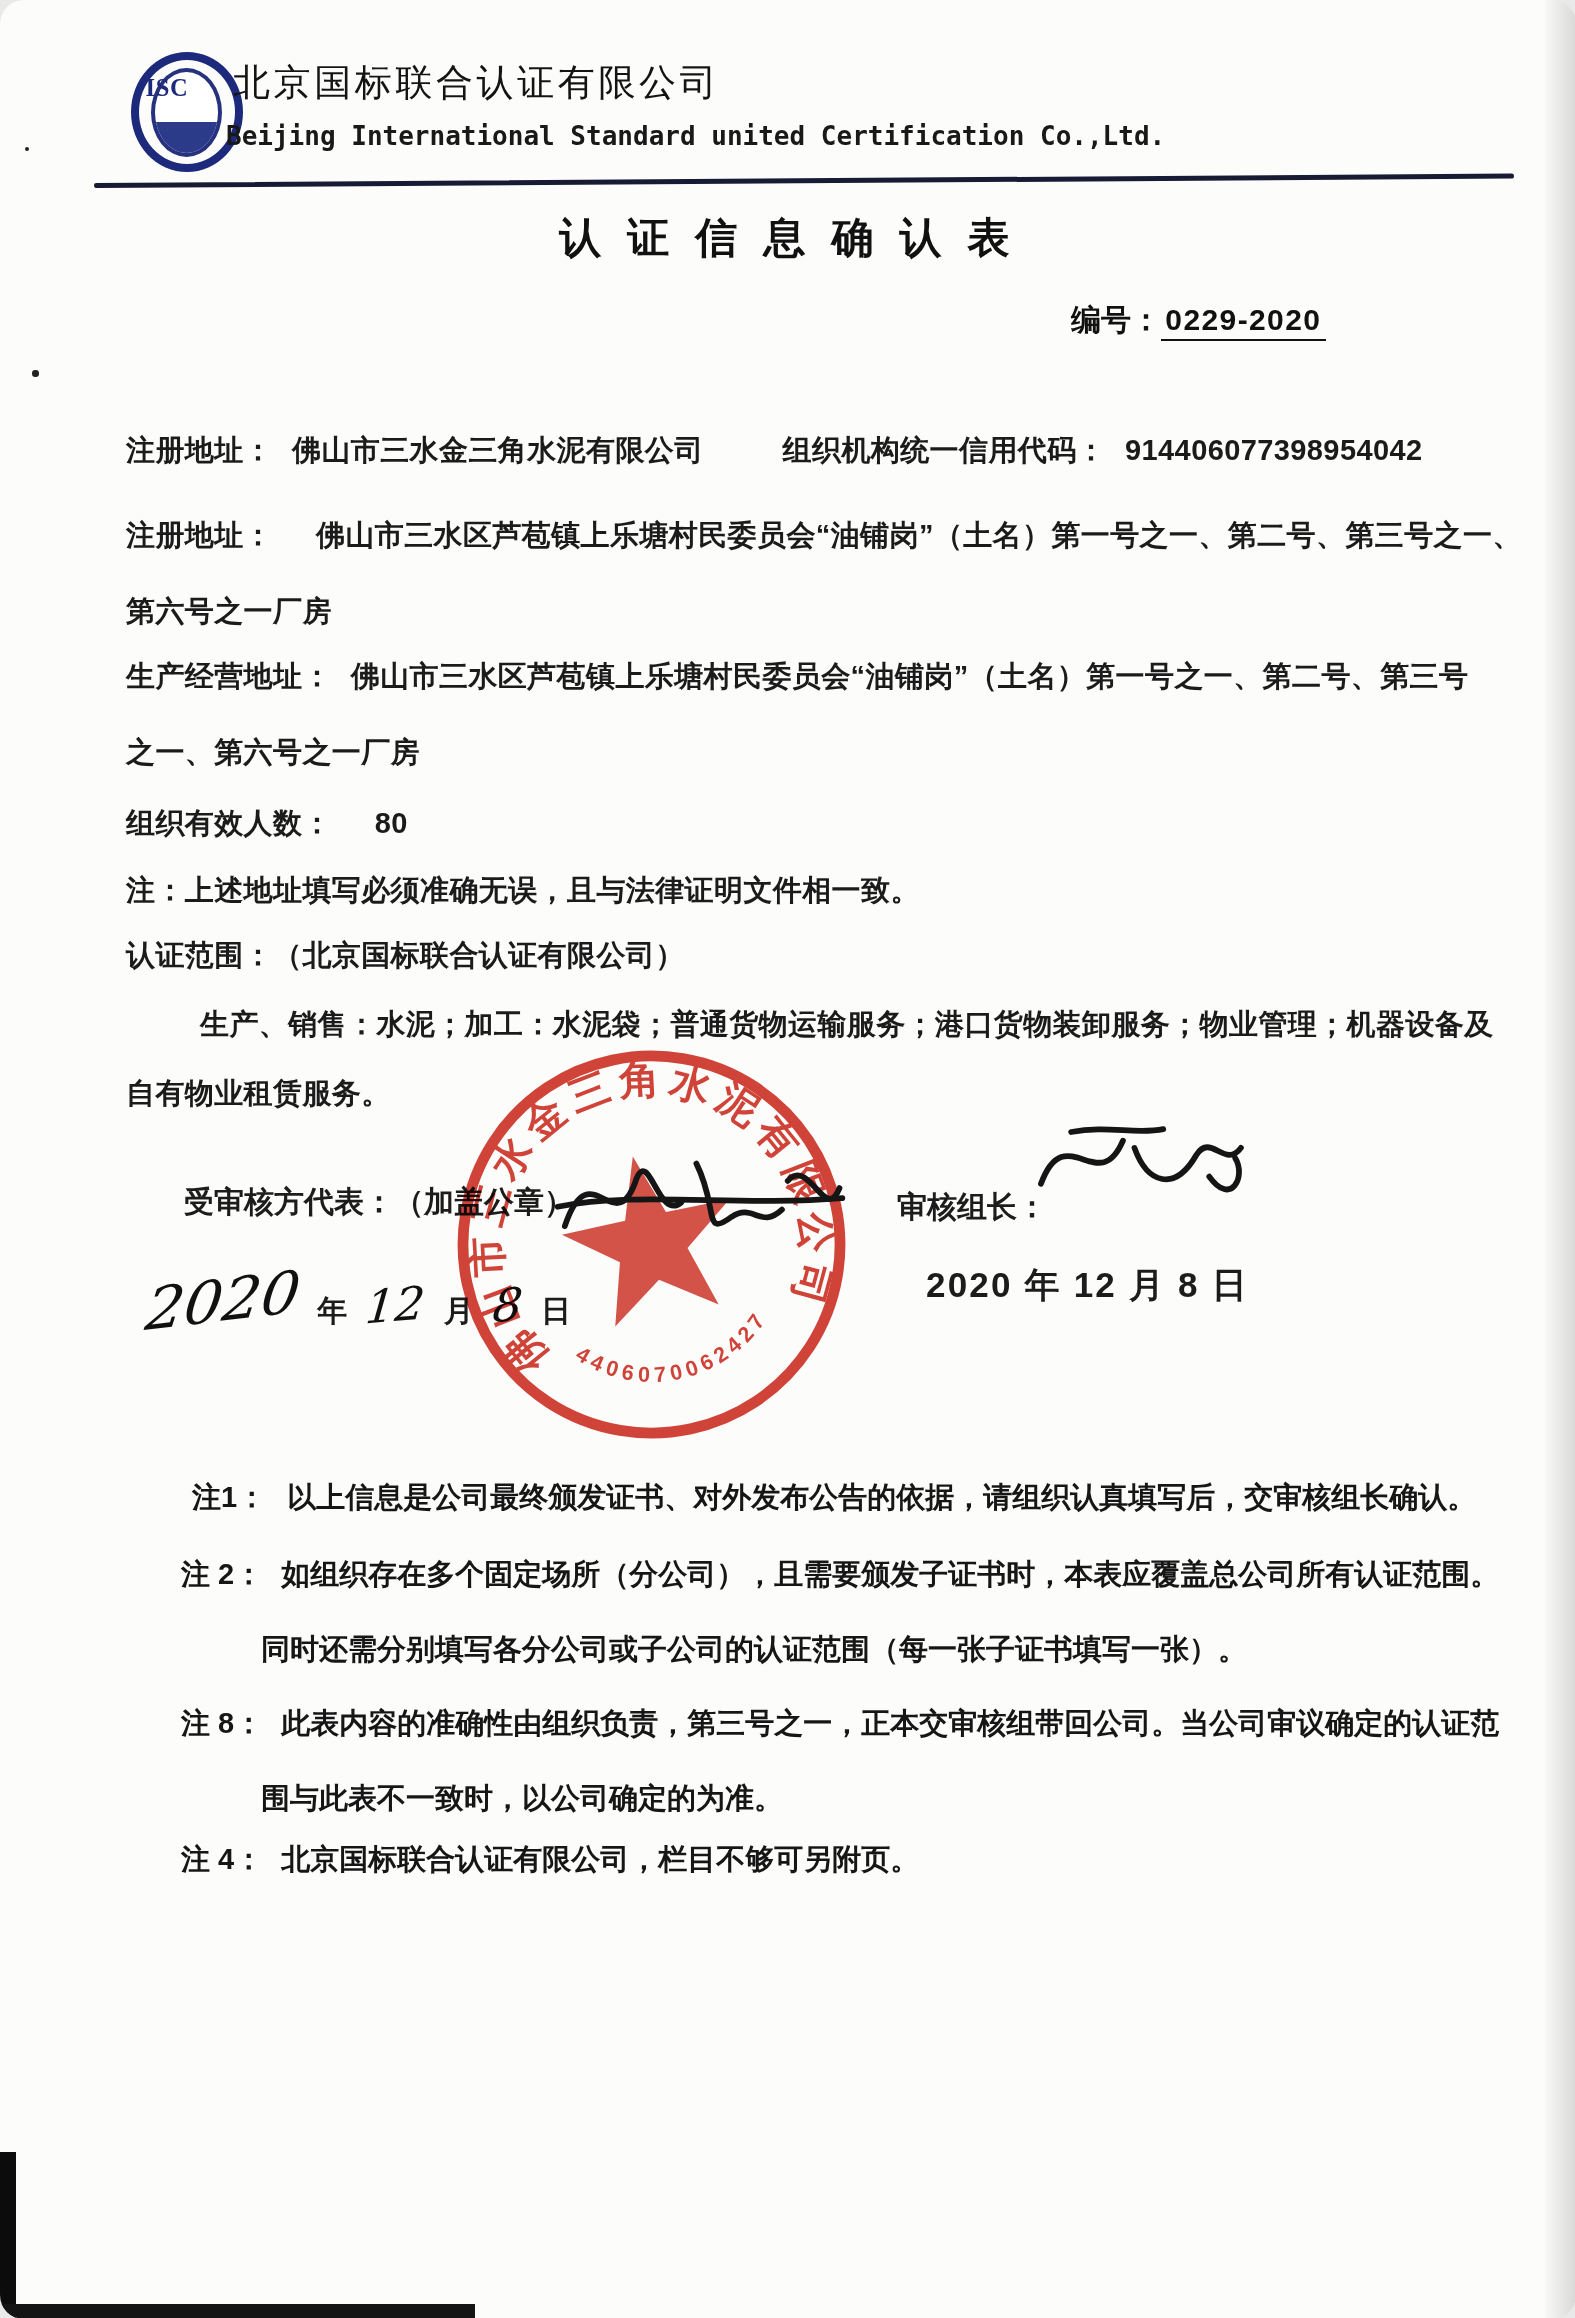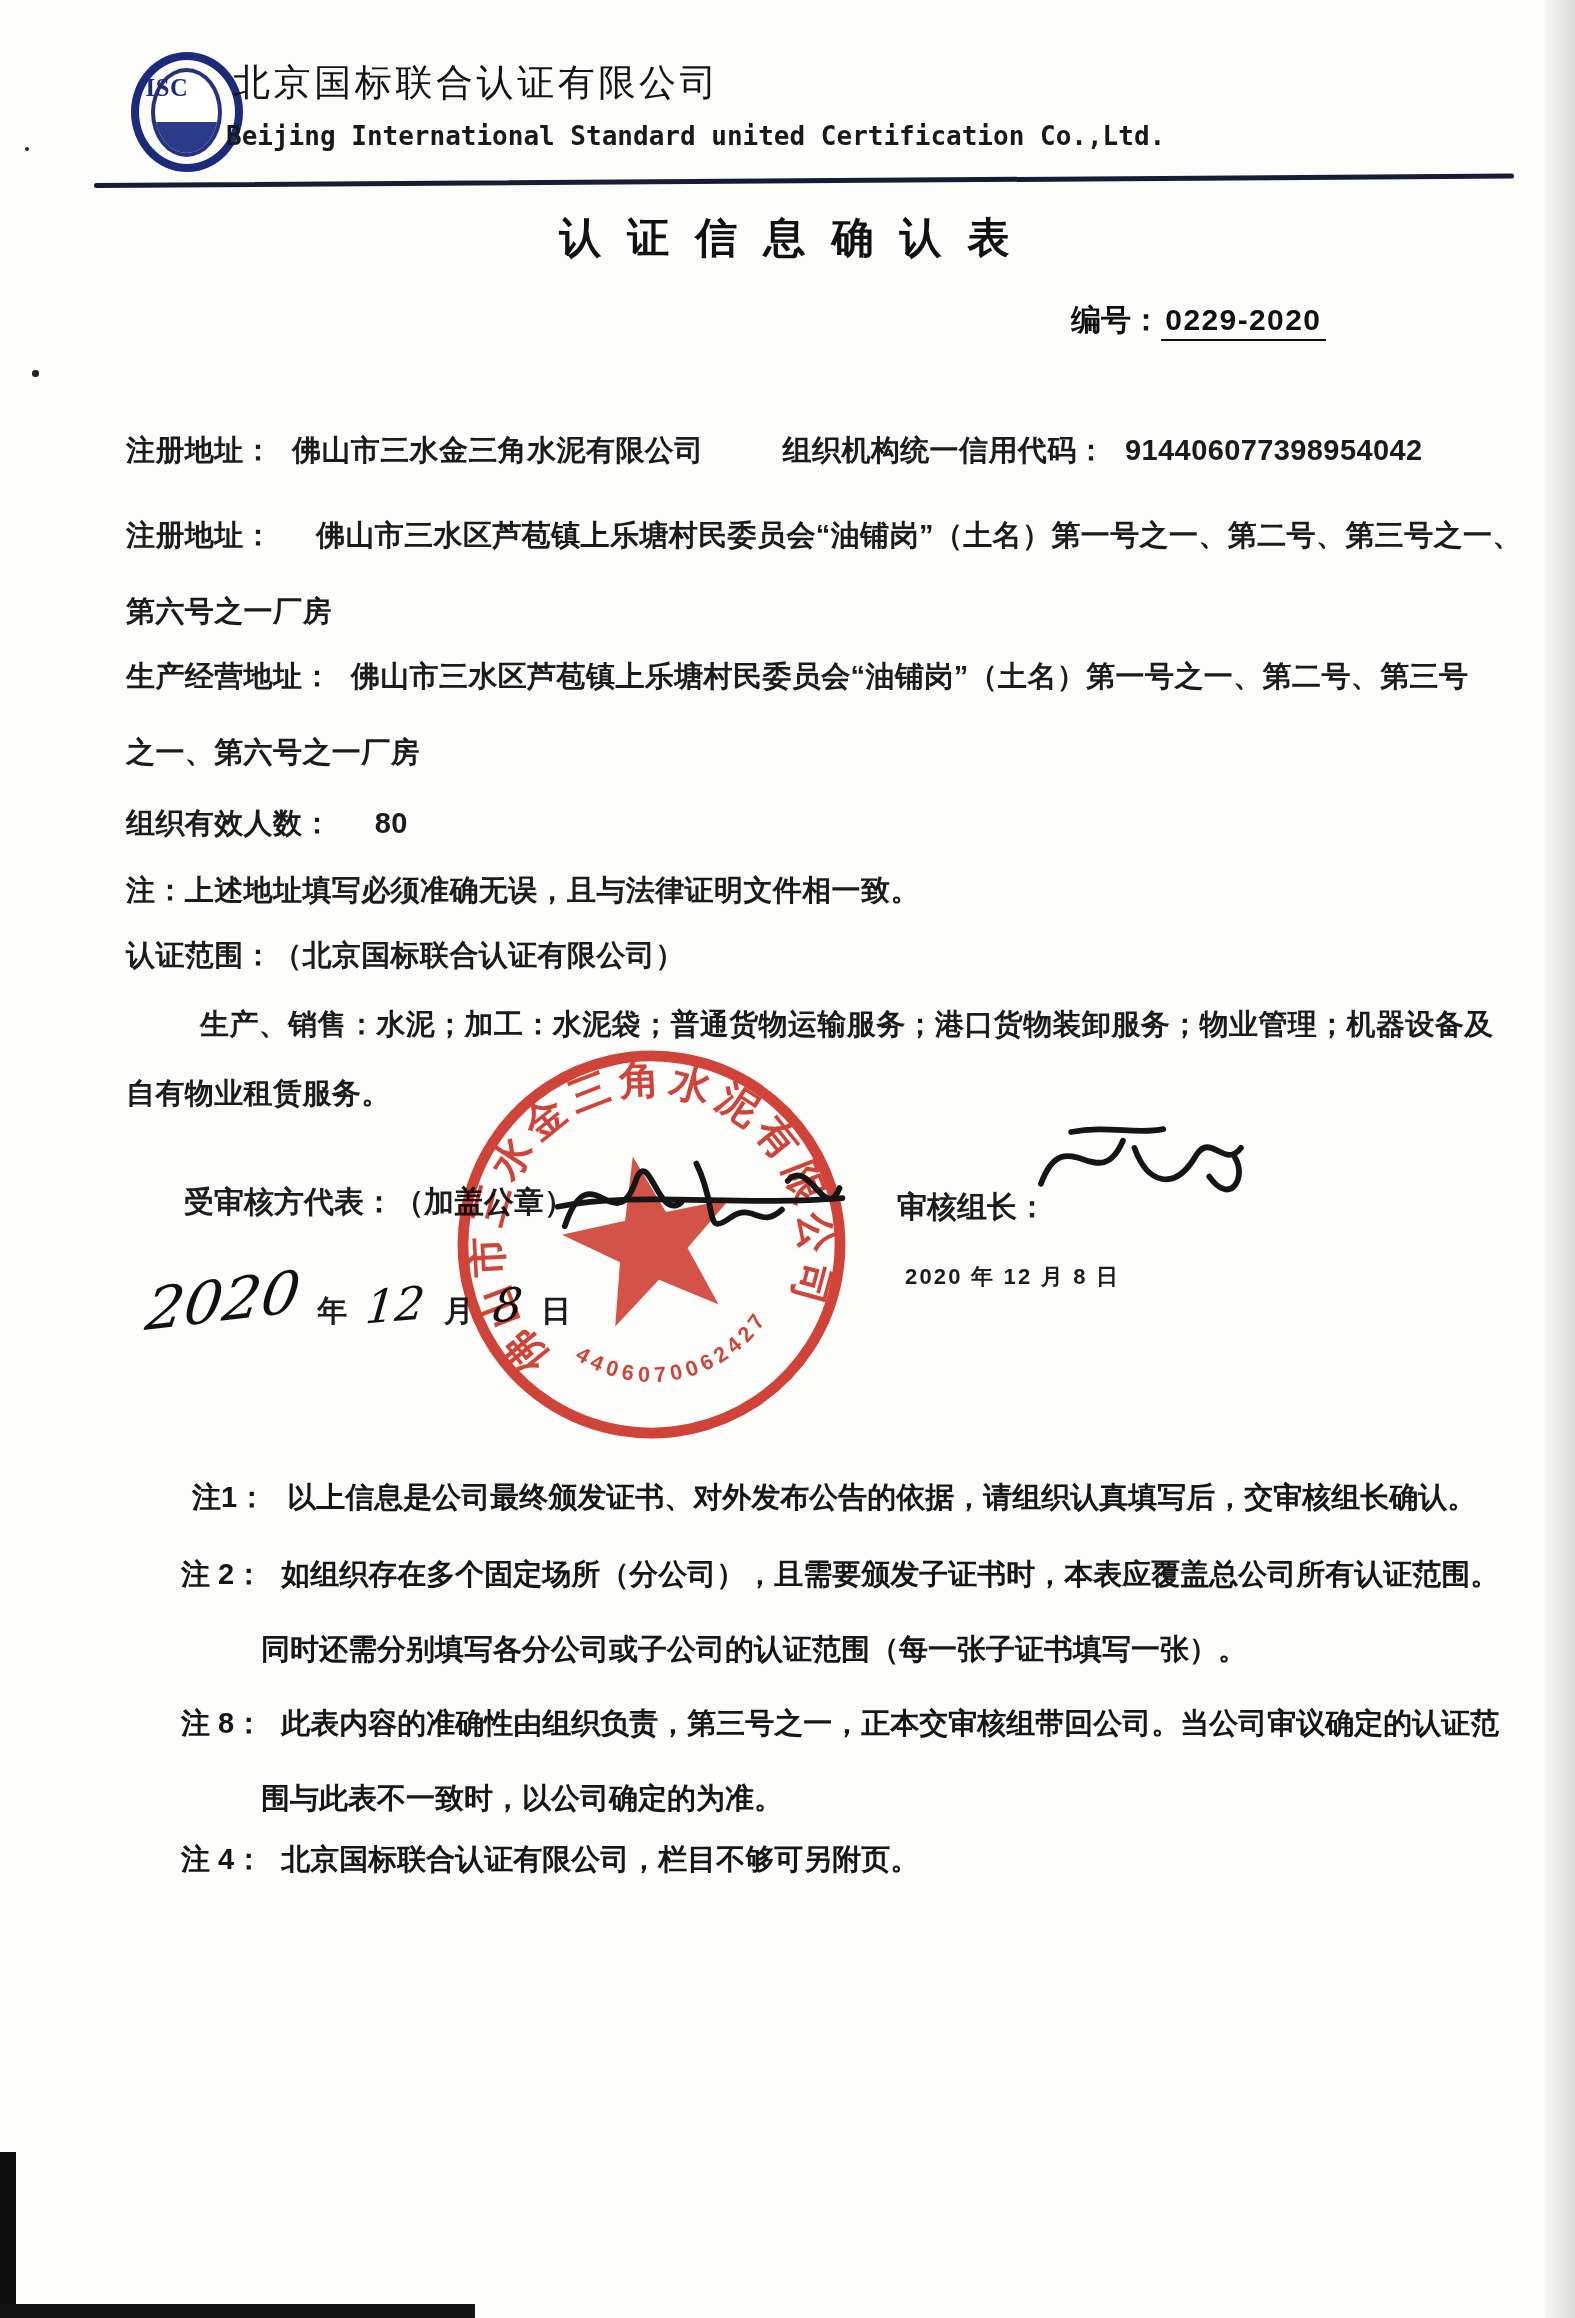--- a/index.html
+++ b/index.html
@@ -3,20 +3,21 @@
 <meta charset="utf-8">
 <style>
   html,body{margin:0;padding:0;background:#e9e9e9;}
   .page{
     position:relative;
     width:1576px;height:2319px;
     background:#fcfcfa;
     overflow:hidden;
     font-family:"Liberation Sans","DejaVu Sans",sans-serif;
     color:#1c1c1c;
+    border-radius:24px;
   }
   .abs{position:absolute;white-space:nowrap;}
 
   
   .logo{left:131px;top:52px;width:112px;height:120px;}
   .logo-outer{position:absolute;left:0;top:0;width:96px;height:104px;border:8px solid #1d2a7c;border-radius:50%;}
   .logo-inner{position:absolute;left:20px;top:16px;width:63px;height:81px;border:4.3px solid #27327f;border-radius:50%;overflow:hidden;background:#fff;}
   .logo-inner-fill{position:absolute;left:-1.4px;bottom:-1.4px;width:75px;height:32px;background:#2c3a8a;border-radius:0 0 36px 36px;}
   .logo-txt{position:absolute;left:0;top:21.6px;width:72px;text-align:center;font-family:"Liberation Serif","DejaVu Serif",serif;font-weight:700;font-size:24.5px;color:#1d2a7c;letter-spacing:0.7px;}
   .hdr-cn{left:225px;top:58px;font-size:37px;font-weight:400;letter-spacing:3.6px;color:#141414;margin-left:8px;}
@@ -36,21 +37,21 @@
   .gap-l{margin-left:79px;}
   .bold{font-weight:800;}
 
   
   .sig-label{font-size:30px;font-weight:650;}
   .hand{font-family:"DejaVu Serif","Liberation Serif",serif;font-style:italic;display:inline-block;color:#111;}
   .hand-lg{font-size:59px;transform:skewX(-14deg) rotate(-7deg);}
   .hand-md{font-size:46px;transform:skewX(-10deg) rotate(-5deg);}
   .printed{font-size:30px;font-weight:600;}
   .date-left{left:148px;top:1266px;display:flex;align-items:baseline;gap:19px;}
-  .date-right{left:905px;top:1262px;font-size:22px;font-weight:600;letter-spacing:2.2px;}
+  .date-right{left:926px;top:1262px;font-size:35px;font-weight:600;letter-spacing:2.2px;}
 
   .seal{left:445px;top:1038px;width:413px;height:413px;transform:rotate(-12deg);opacity:0.92;mix-blend-mode:multiply;z-index:4;}
   .sig-svg{z-index:5;}
   .txt{z-index:2;}
 
   
   .note{font-size:29px;color:#161616;}
   .w650{font-weight:650;}
 
   

